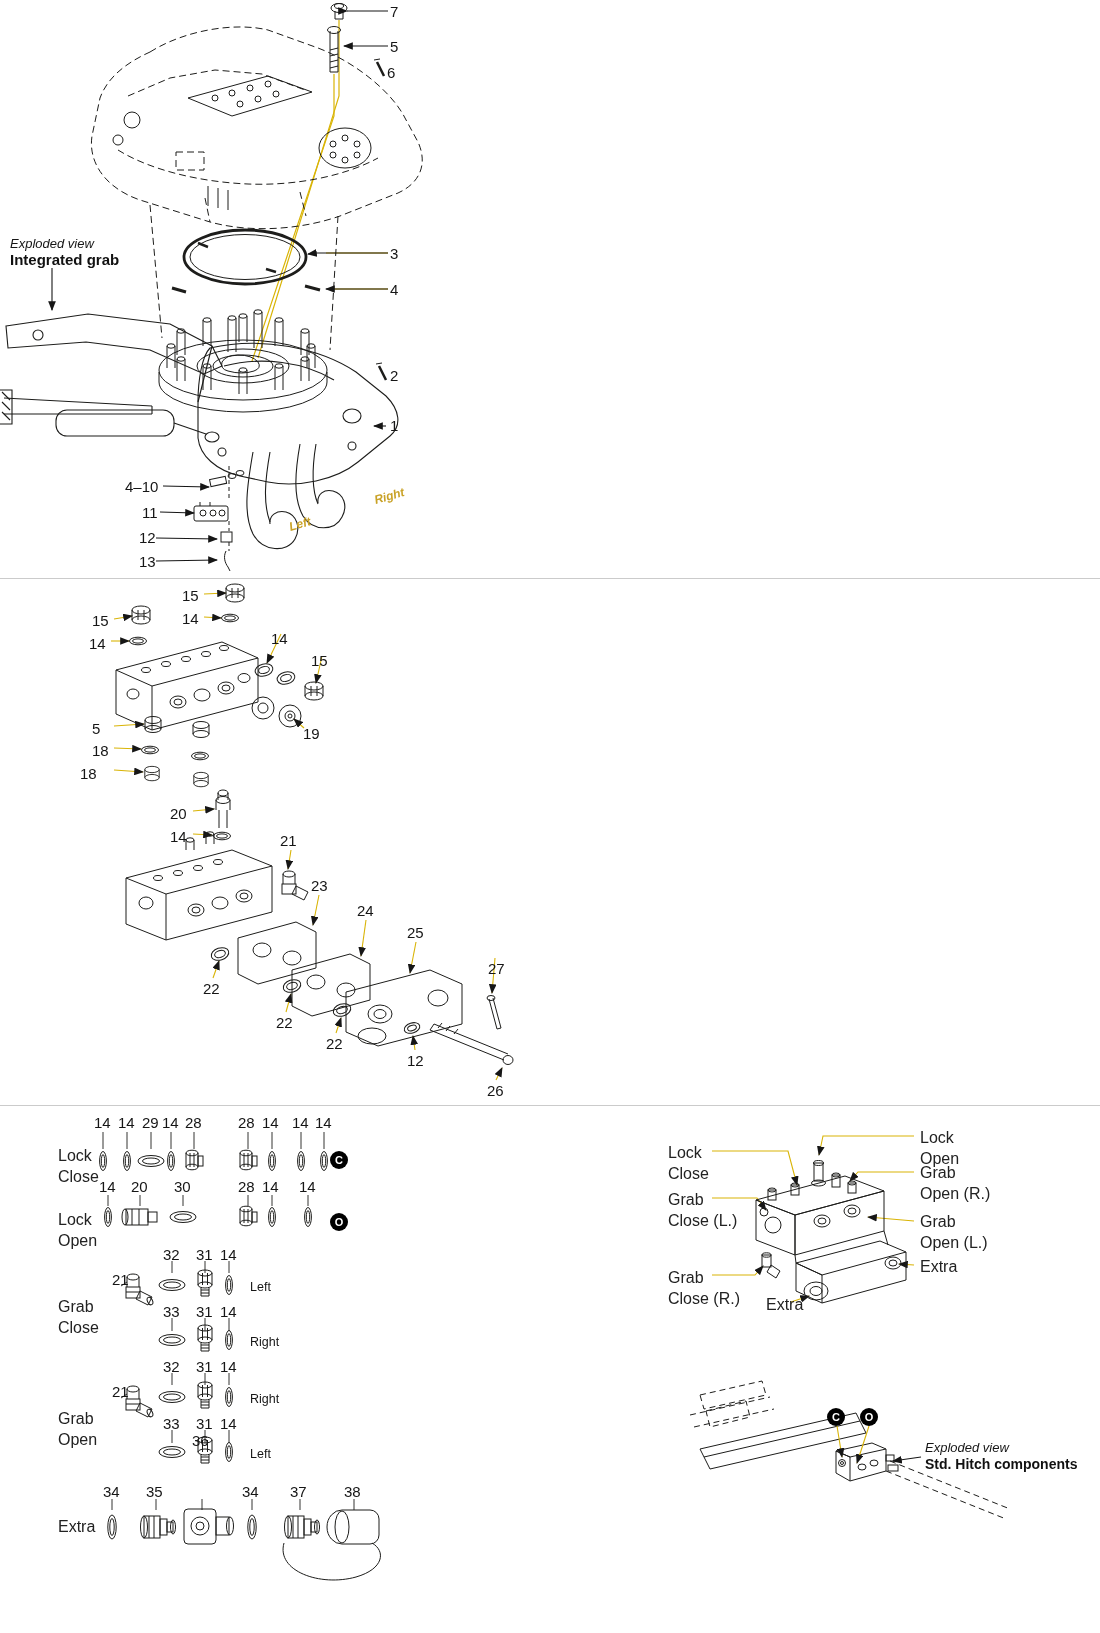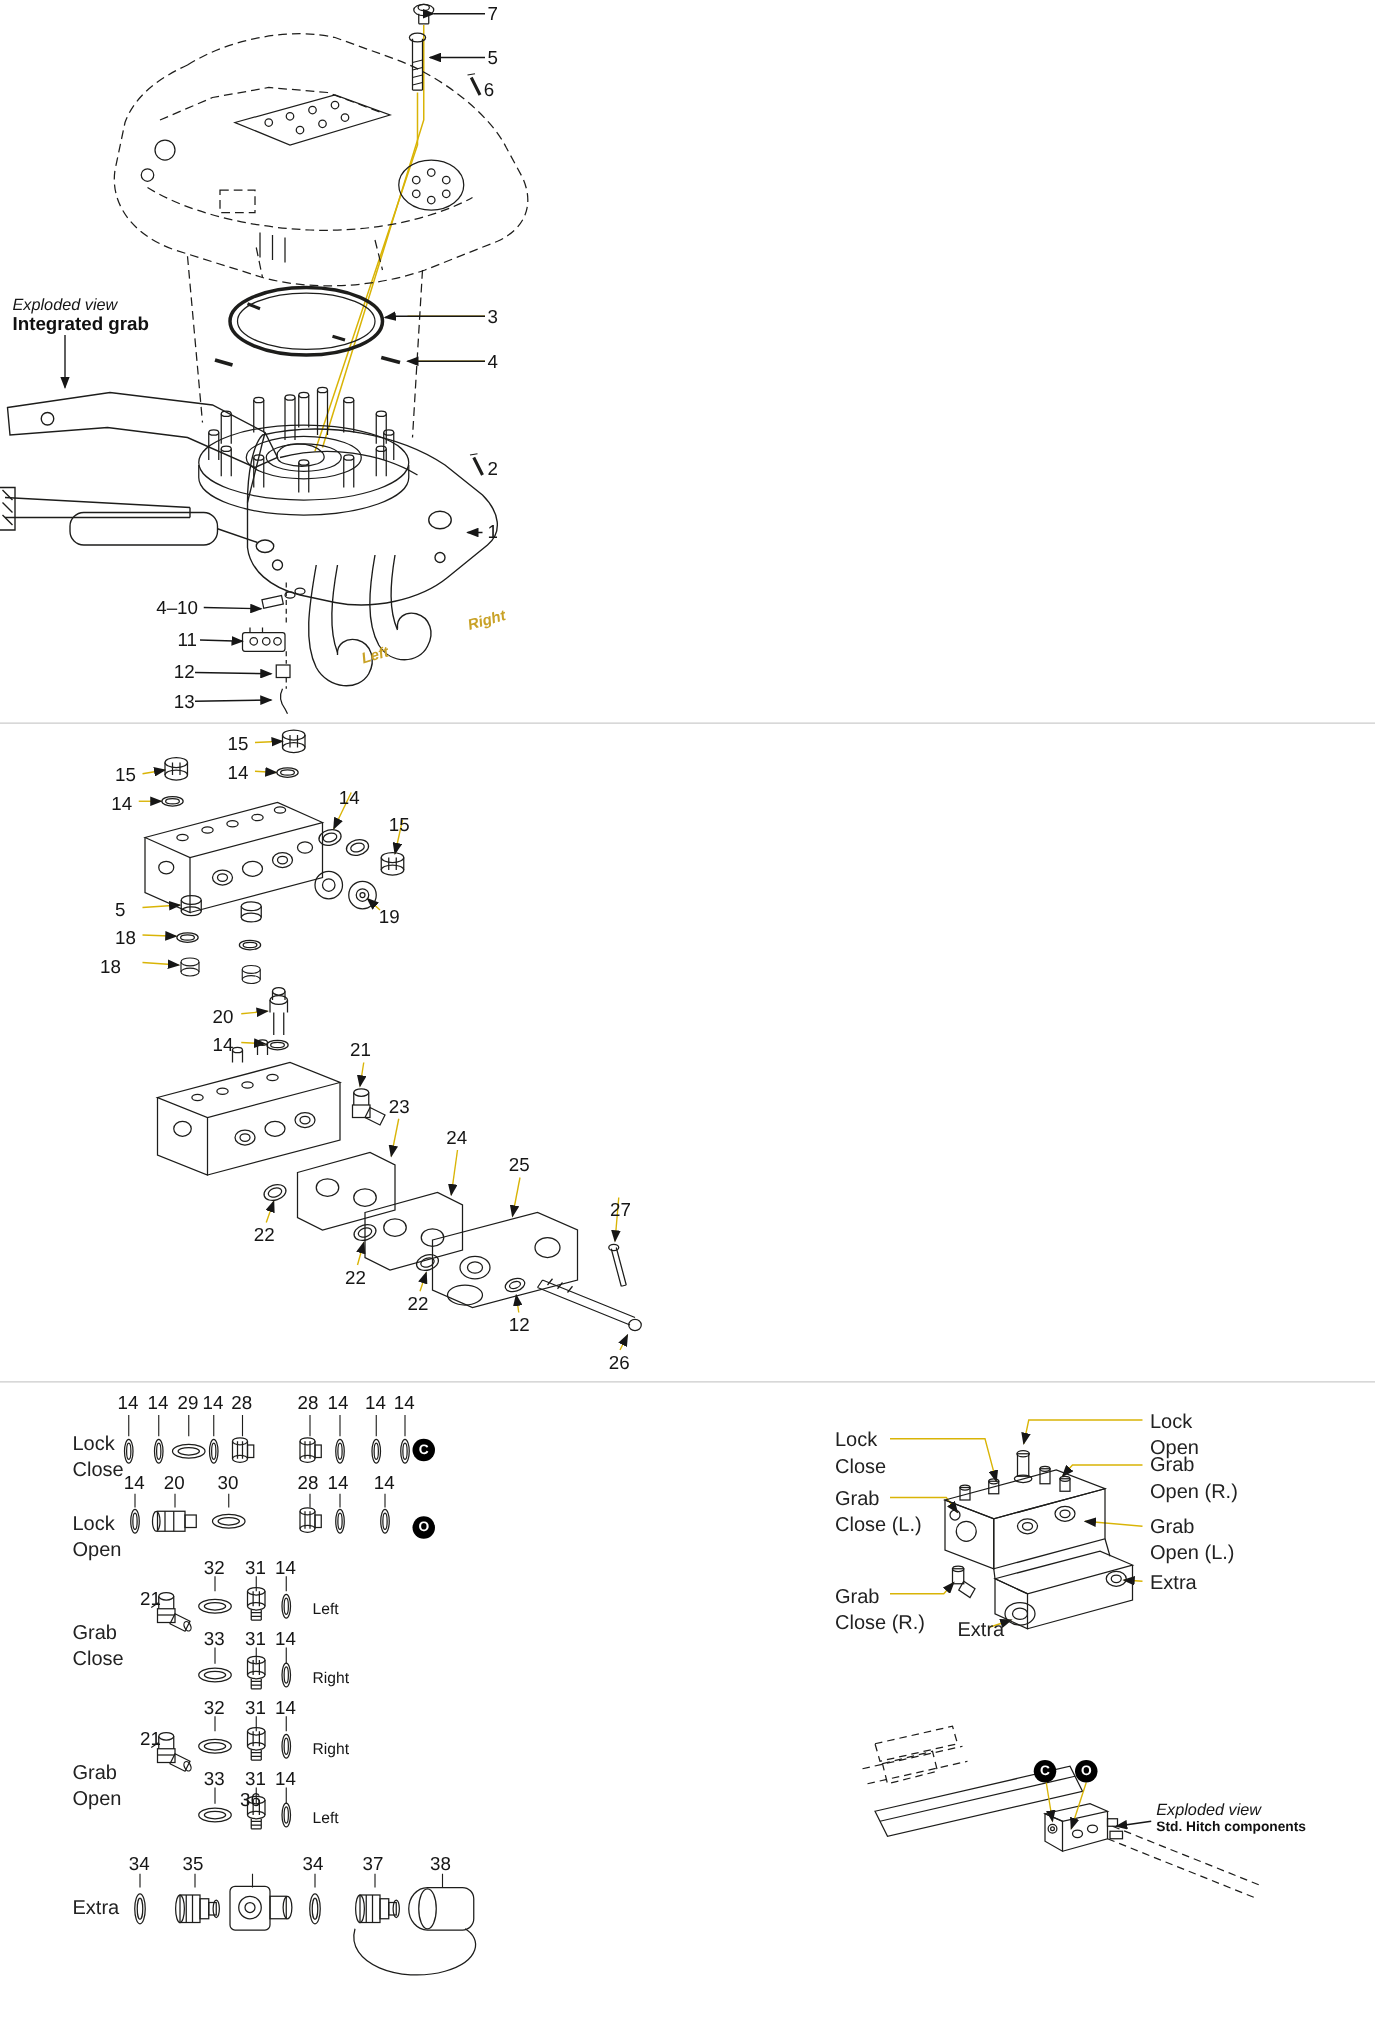--- a/index.html
+++ b/index.html
@@ -3,21 +3,21 @@
 <meta charset="utf-8">
 <style>
   html,body{margin:0;padding:0;background:#fff;}
   .page{position:relative;width:1100px;height:1633px;background:#ffffff;
         font-family:"Liberation Sans","DejaVu Sans",sans-serif;color:#1d1d1b;overflow:hidden;}
   .art{position:absolute;left:0;}
   .divider{position:absolute;left:0;width:1100px;height:1px;background:#cbcbcb;}
   .co{position:absolute;font-size:15px;font-weight:500;white-space:nowrap;color:#161616;}
   .ev{position:absolute;font-size:13px;font-style:italic;color:#161616;white-space:nowrap;}
   .ttl{position:absolute;font-size:15px;font-weight:bold;color:#111;white-space:nowrap;}
-  .ttl2{position:absolute;font-size:11px;font-weight:bold;color:#111;white-space:nowrap;}
+  .ttl2{position:absolute;font-size:14px;font-weight:bold;color:#111;white-space:nowrap;}
   .sm{position:absolute;font-size:16px;line-height:1.3;color:#222;white-space:nowrap;}
   .side{position:absolute;font-size:12.5px;color:#161616;white-space:nowrap;}
   .orient{position:absolute;font-size:12px;font-style:italic;font-weight:bold;color:#c9a227;
           transform:rotate(-16deg);white-space:nowrap;}
   .badge{position:absolute;width:18px;height:18px;border-radius:50%;background:#000;color:#fff;
          font-size:11px;font-weight:bold;display:flex;align-items:center;justify-content:center;}
   svg{display:block;}
 </style>
 </head>
 <body>

